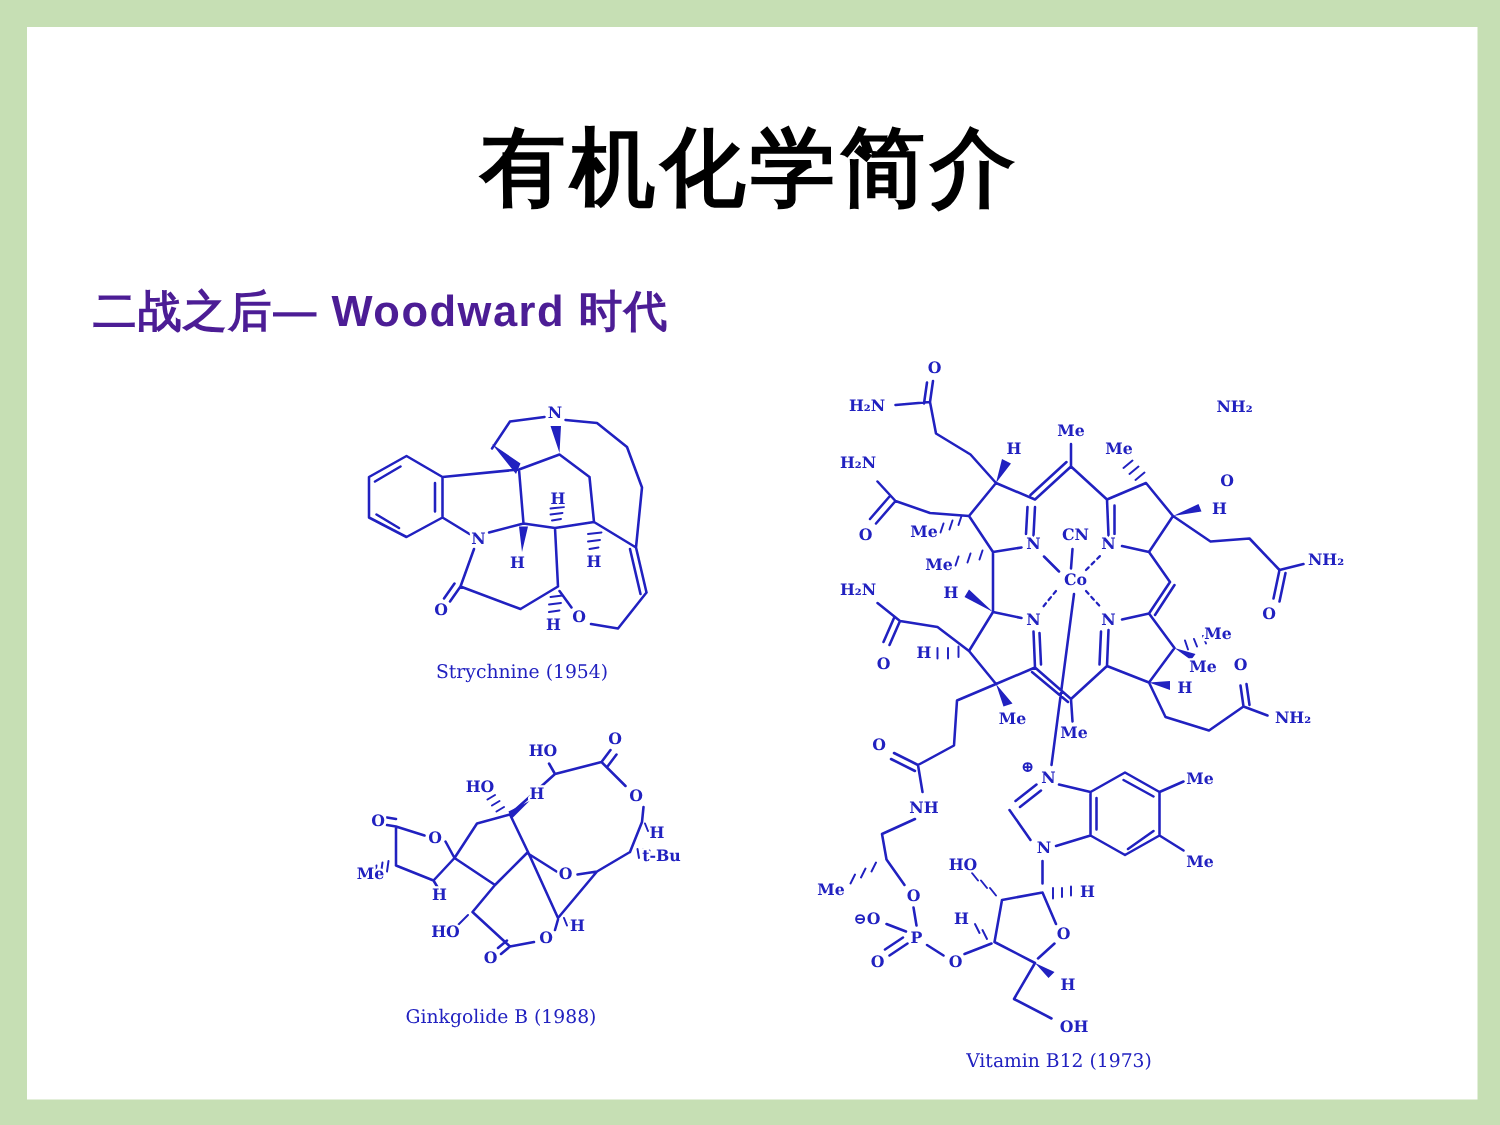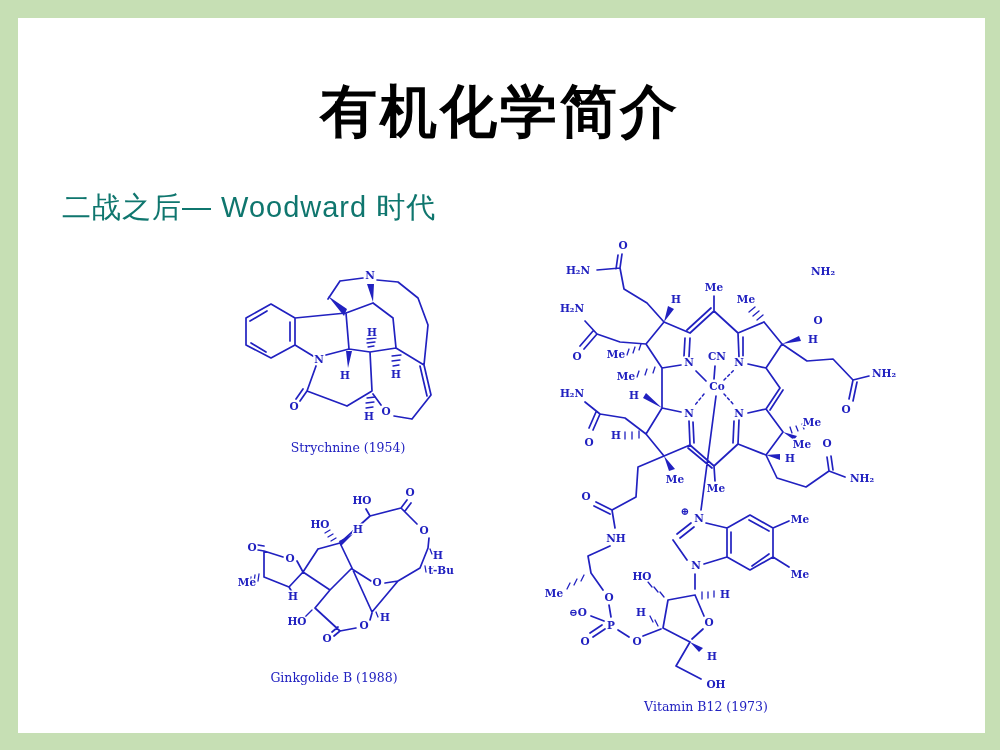--- a/index.html
+++ b/index.html
@@ -13,21 +13,21 @@
     position:absolute;left:18px;top:18px;width:967px;height:715px;
     background:#ffffff;
   }
   .title{
     position:absolute;top:74px;left:0;width:1000px;
     text-align:center;font-size:57px;font-weight:600;color:#000;
     letter-spacing:3px;
   }
   .subtitle{
     position:absolute;left:62px;top:188px;
-    font-size:29px;font-weight:normal;color:#0f766e;
+    font-size:29px;font-weight:bold;color:#4c1d95;
     letter-spacing:1px;
   }
   svg.mol{position:absolute;left:0;top:0;width:1000px;height:750px;}
   .bond{stroke:#2121c0;stroke-width:1.7;fill:none;stroke-linecap:round;stroke-linejoin:round;}
   .dash{stroke:#2121c0;stroke-width:1.5;fill:none;stroke-dasharray:2.5 2.8;stroke-linecap:round;}
   .hash{stroke:#2121c0;stroke-width:1.3;fill:none;stroke-linecap:round;}
   .wedge{fill:#2121c0;stroke:none;}
   .atoms text{
     font-family:"DejaVu Serif", serif;
     font-size:10.5px;font-weight:bold;fill:#2121c0;

